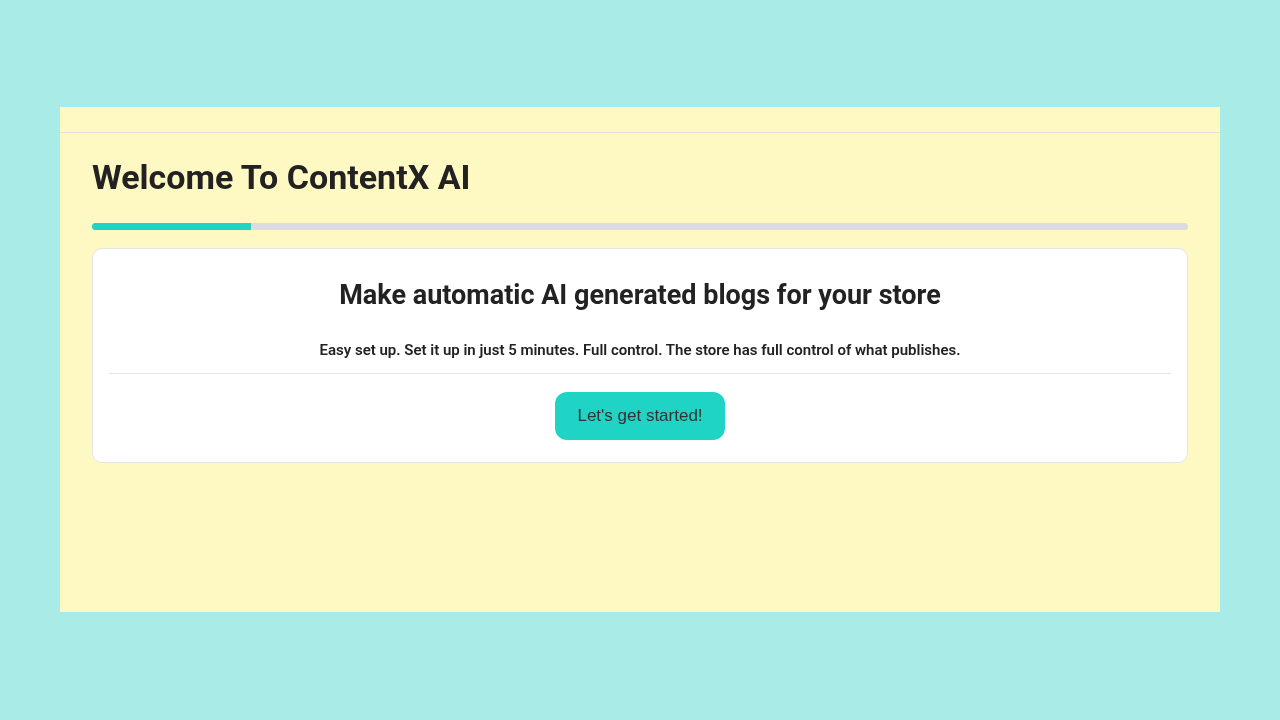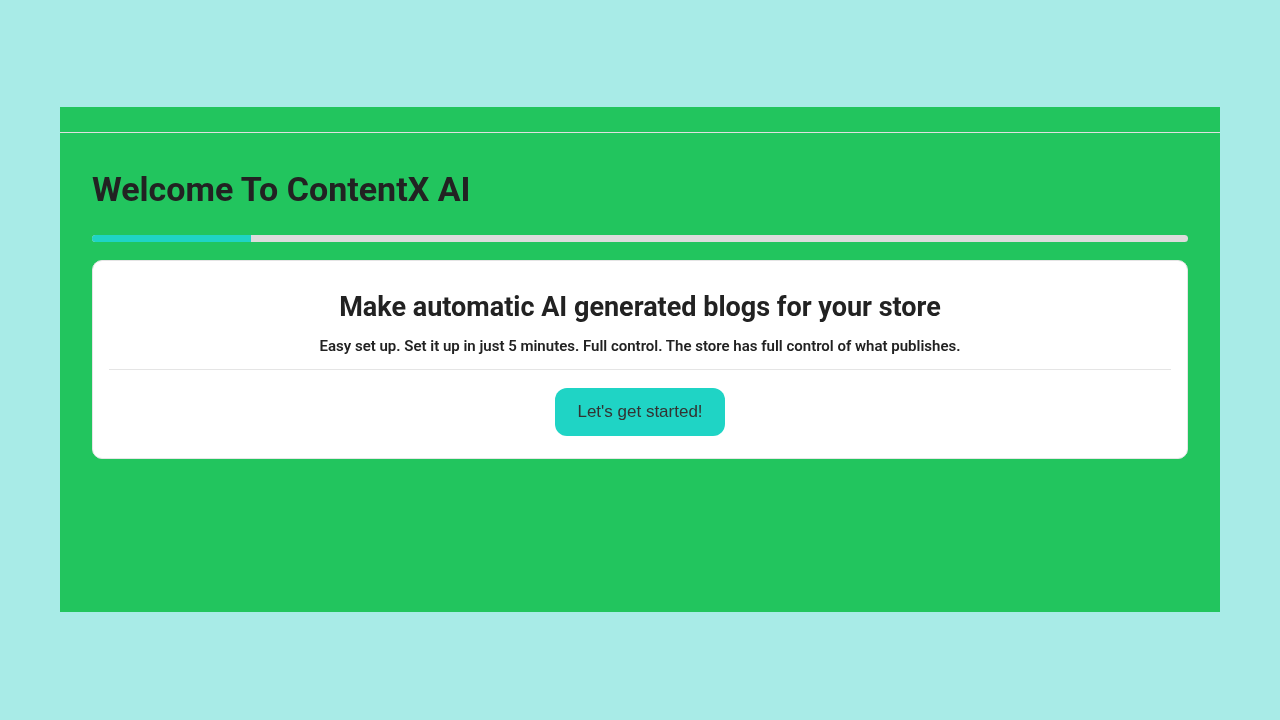--- a/index.html
+++ b/index.html
@@ -8,24 +8,24 @@
       box-sizing: border-box;
     }
     body {
       font-family: -apple-system, BlinkMacSystemFont, "Segoe UI", Roboto, Helvetica, Arial, sans-serif;
       background-color: #a8ebe7;
       width: 1280px;
       height: 720px;
       padding: 107px 60px 108px 60px;
     }
     .panel {
-      background-color: #22c55e;
+      background-color: #fef9c3;
       width: 100%;
       height: 100%;
-      padding: 12px 32px;
+      padding: 0 32px;
       position: relative;
     }
     .top-line {
       position: absolute;
       top: 25px;
       left: 0;
       right: 0;
       height: 1px;
       background-color: #e0e0e0;
     }
@@ -68,21 +68,21 @@
     .card-title {
       font-size: 27px;
       font-weight: 700;
       color: #222;
       text-align: center;
     }
     .card-text {
       font-size: 15px;
       font-weight: 600;
       color: #222;
-      margin-top: 14px;
+      margin-top: 30px;
       padding-bottom: 14px;
     }
     .separator {
       height: 1px;
       background-color: #e5e5e5;
       margin: 0 0 18px 0;
     }
     .cta-button {
       display: inline-block;
       background-color: #1fd4c5;

